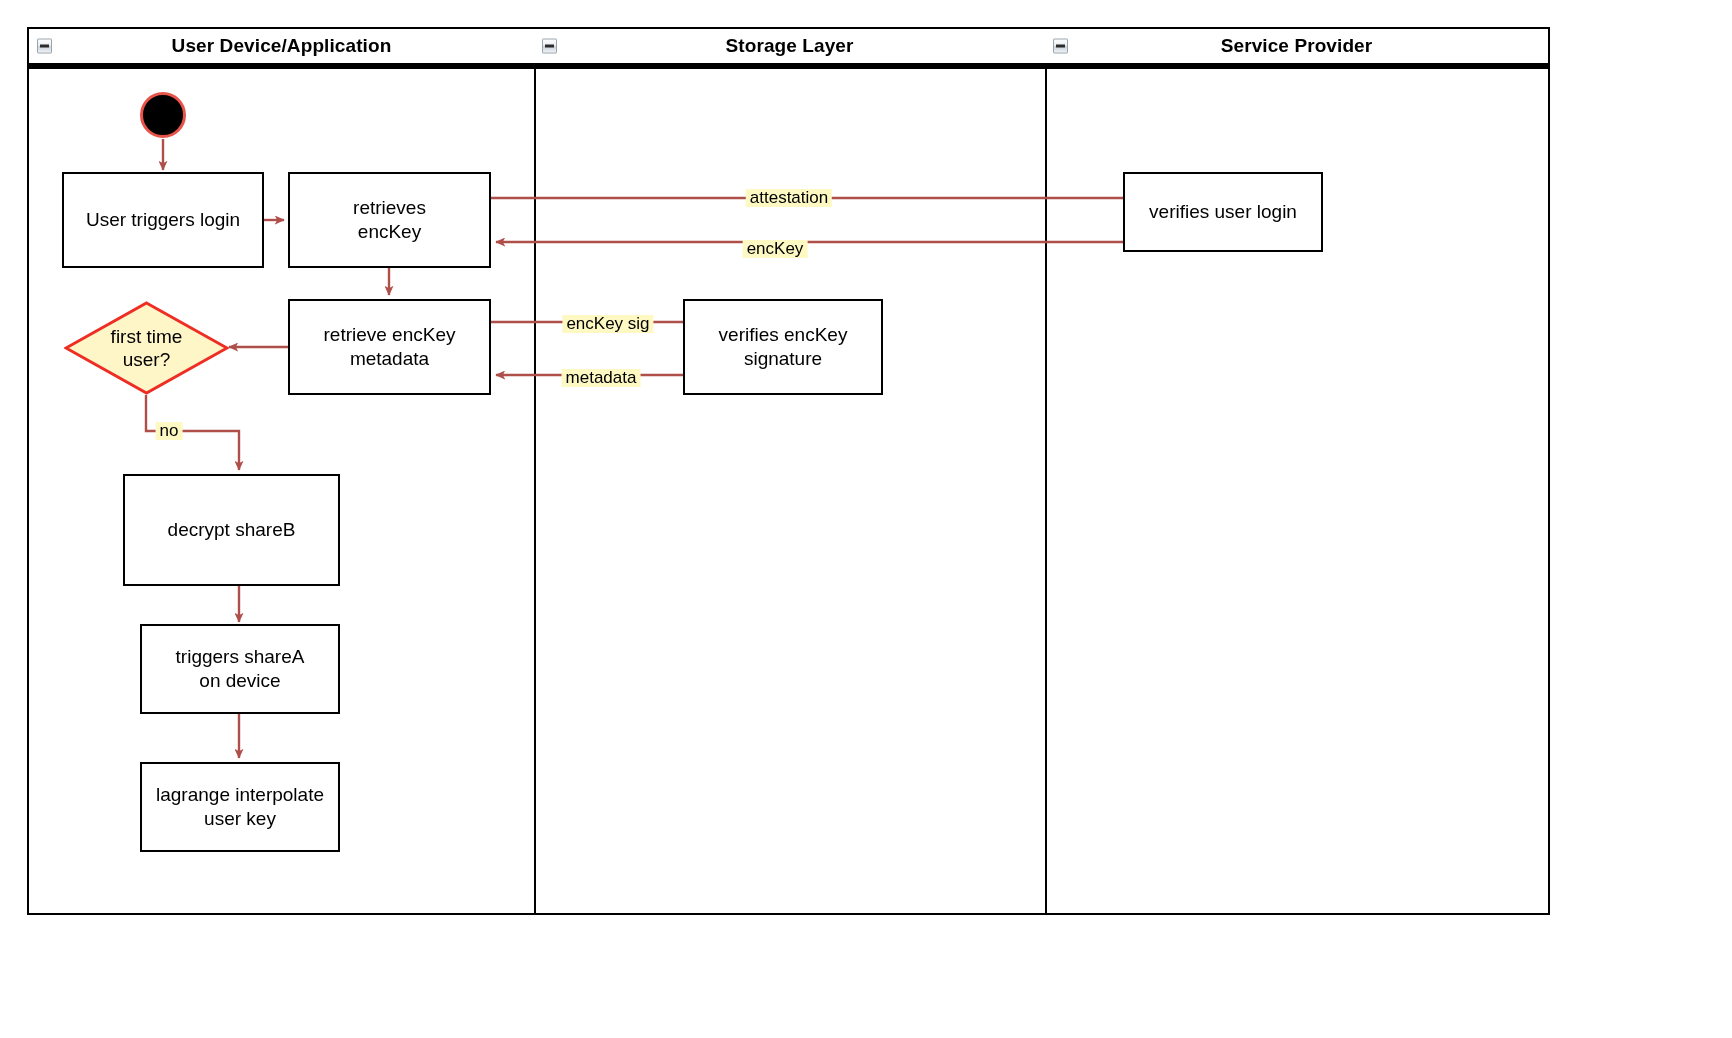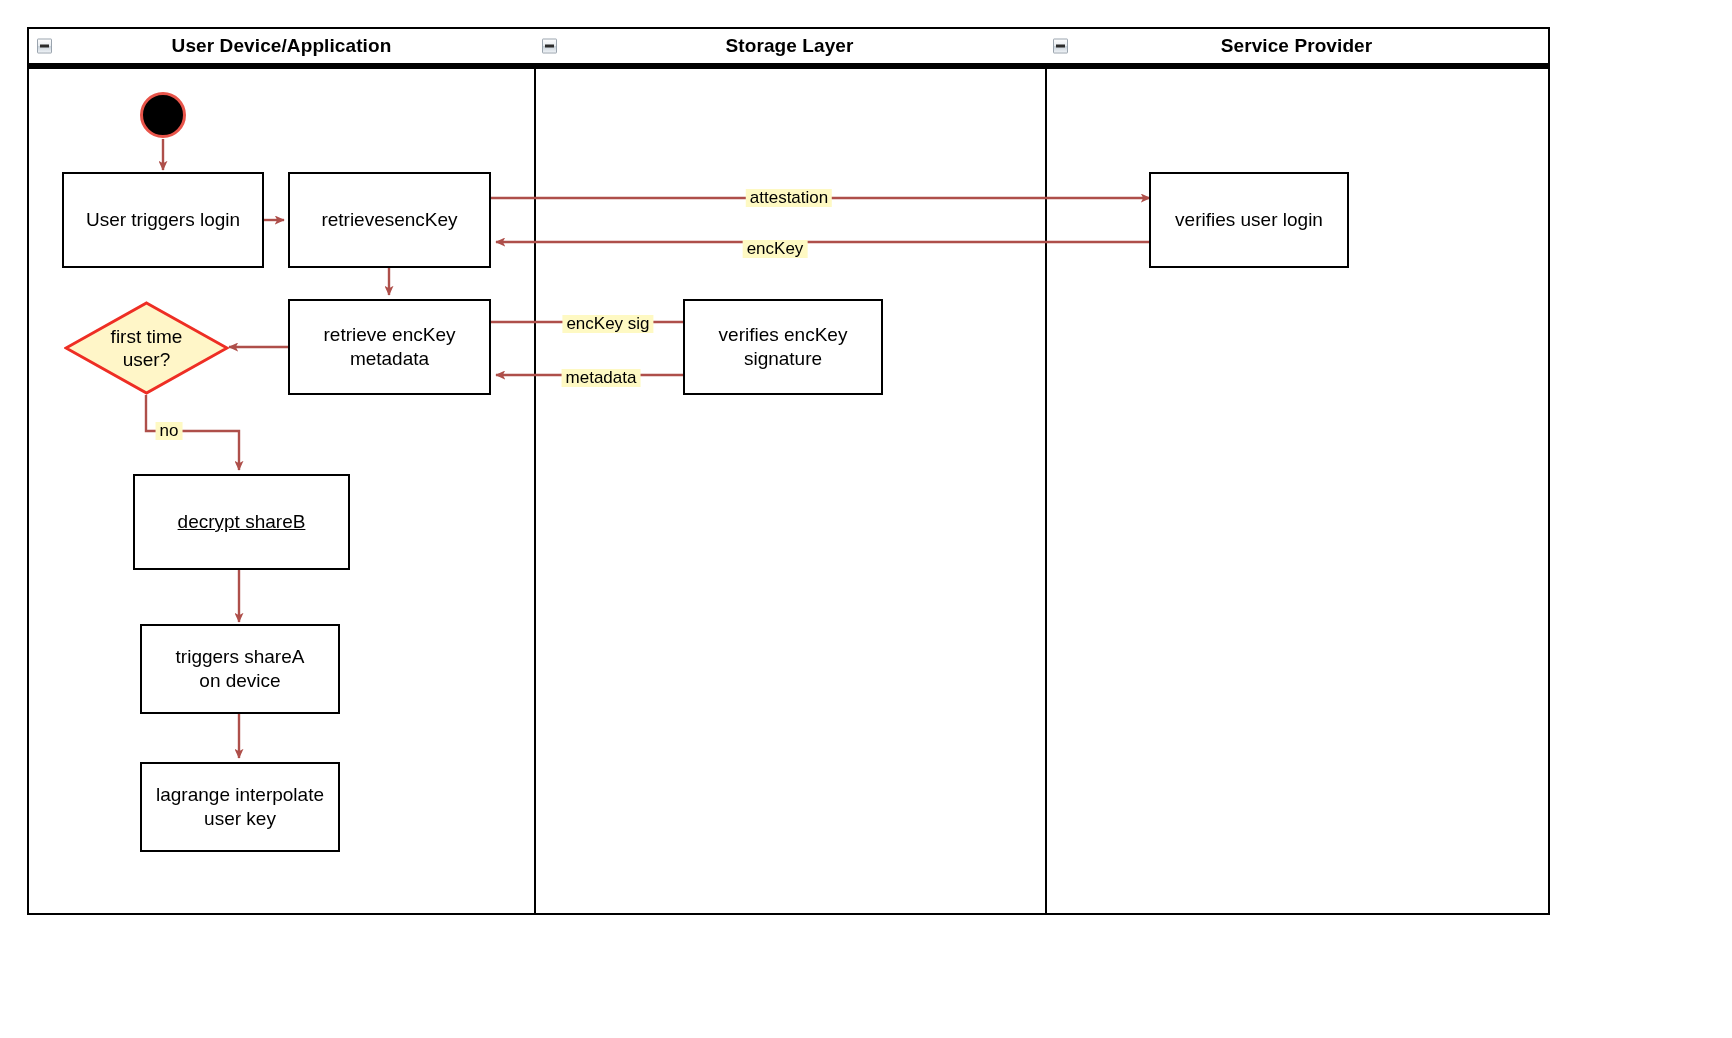--- a/index.html
+++ b/index.html
@@ -201,21 +201,21 @@
   <div class="edge-label" style="left:789px;top:198px;">attestation</div>
   <div class="edge-label" style="left:775px;top:249px;">encKey</div>
   <div class="edge-label" style="left:608px;top:324px;">encKey sig</div>
   <div class="edge-label" style="left:601px;top:378px;">metadata</div>
   <div class="edge-label" style="left:169px;top:431px;">no</div>
 
   <div class="start-node" style="left:140px;top:92px;"></div>
 
   <div class="node" style="left:62px;top:172px;width:202px;height:96px;">User triggers login</div>
 
-  <div class="node" style="left:288px;top:172px;width:203px;height:96px;">
+  <div class="node" style="left:288px;top:172px;width:203px;height:96px;flex-direction:column;">
     <span>retrieves</span>
     <span>encKey</span>
   </div>
 
   <div class="node" style="left:288px;top:299px;width:203px;height:96px;flex-direction:column;">
     <span>retrieve encKey</span>
     <span>metadata</span>
   </div>
 
   <div class="diamond" style="left:64px;top:301px;width:165px;height:94px;">
@@ -223,32 +223,32 @@
       <polygon points="82.5,2 163,47 82.5,92 2,47" fill="#FFF6C8" stroke="#EE2E24" stroke-width="3"></polygon>
     </svg>
     <div class="dtext">
       <div>
         <div>first time</div>
         <div>user?</div>
       </div>
     </div>
   </div>
 
-  <div class="node" style="left:133px;top:474px;width:217px;height:96px;text-decoration:underline;">decrypt shareB</div>
+  <div class="node" style="left:123px;top:474px;width:217px;height:112px;">decrypt shareB</div>
 
   <div class="node" style="left:140px;top:624px;width:200px;height:90px;flex-direction:column;">
     <span>triggers shareA</span>
     <span>on device</span>
   </div>
 
   <div class="node" style="left:140px;top:762px;width:200px;height:90px;flex-direction:column;">
     <span>lagrange interpolate</span>
     <span>user key</span>
   </div>
 
   <div class="node" style="left:683px;top:299px;width:200px;height:96px;flex-direction:column;">
     <span>verifies encKey</span>
     <span>signature</span>
   </div>
 
-  <div class="node" style="left:1149px;top:172px;width:200px;height:96px;">verifies user login</div>
+  <div class="node" style="left:1123px;top:172px;width:200px;height:80px;">verifies user login</div>
 
 </div>
 
 </body></html>

